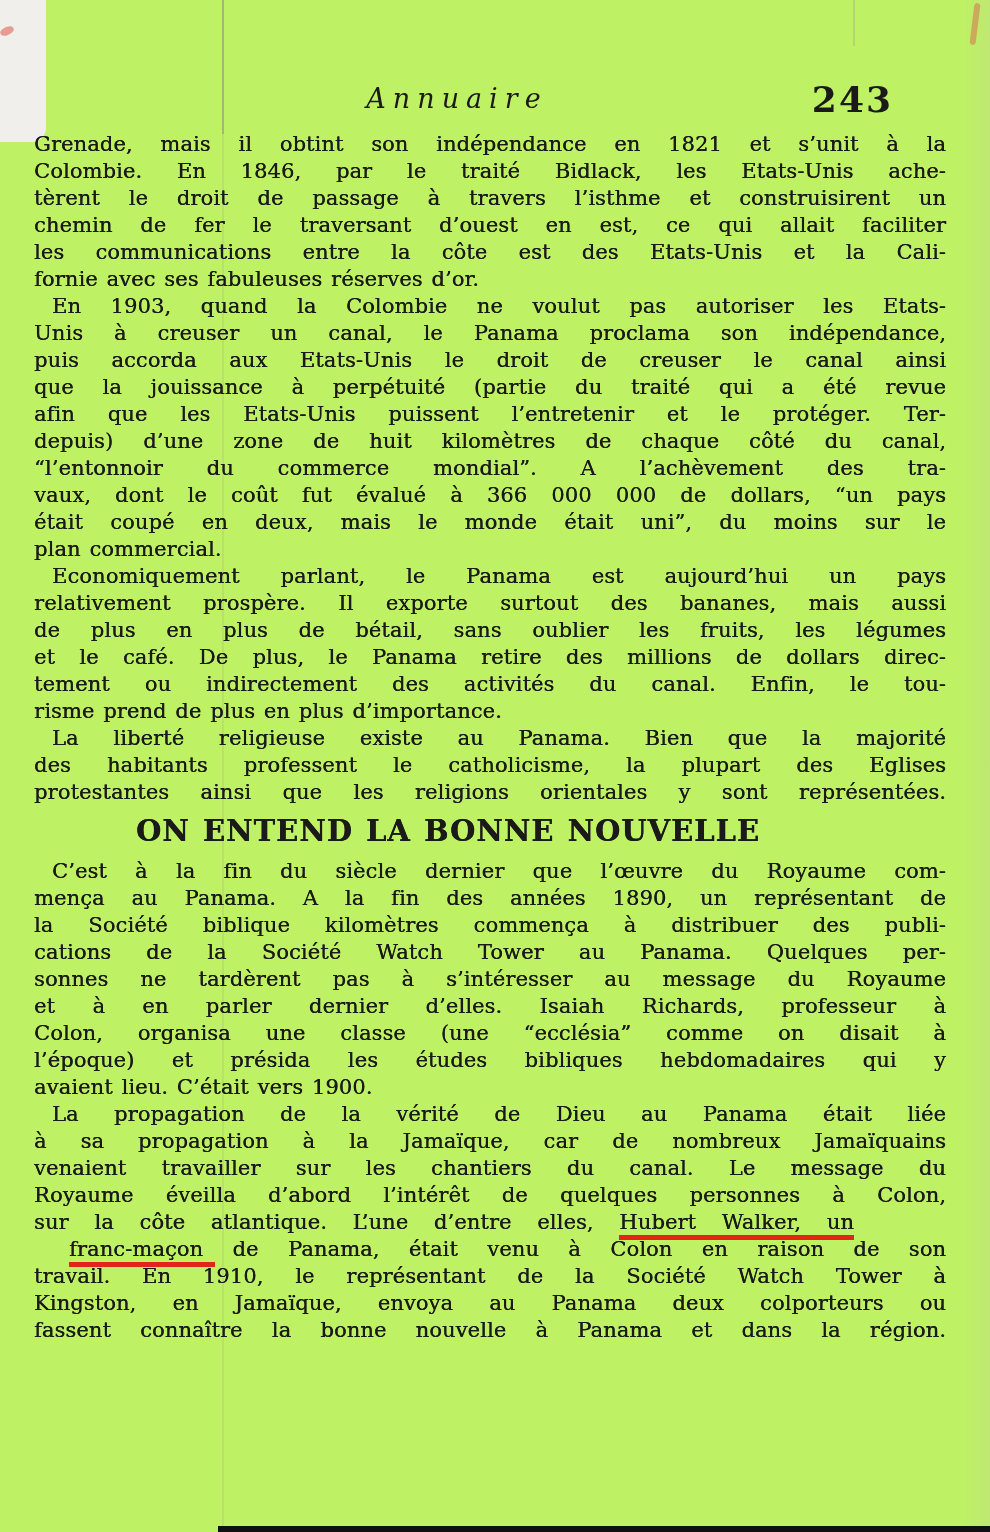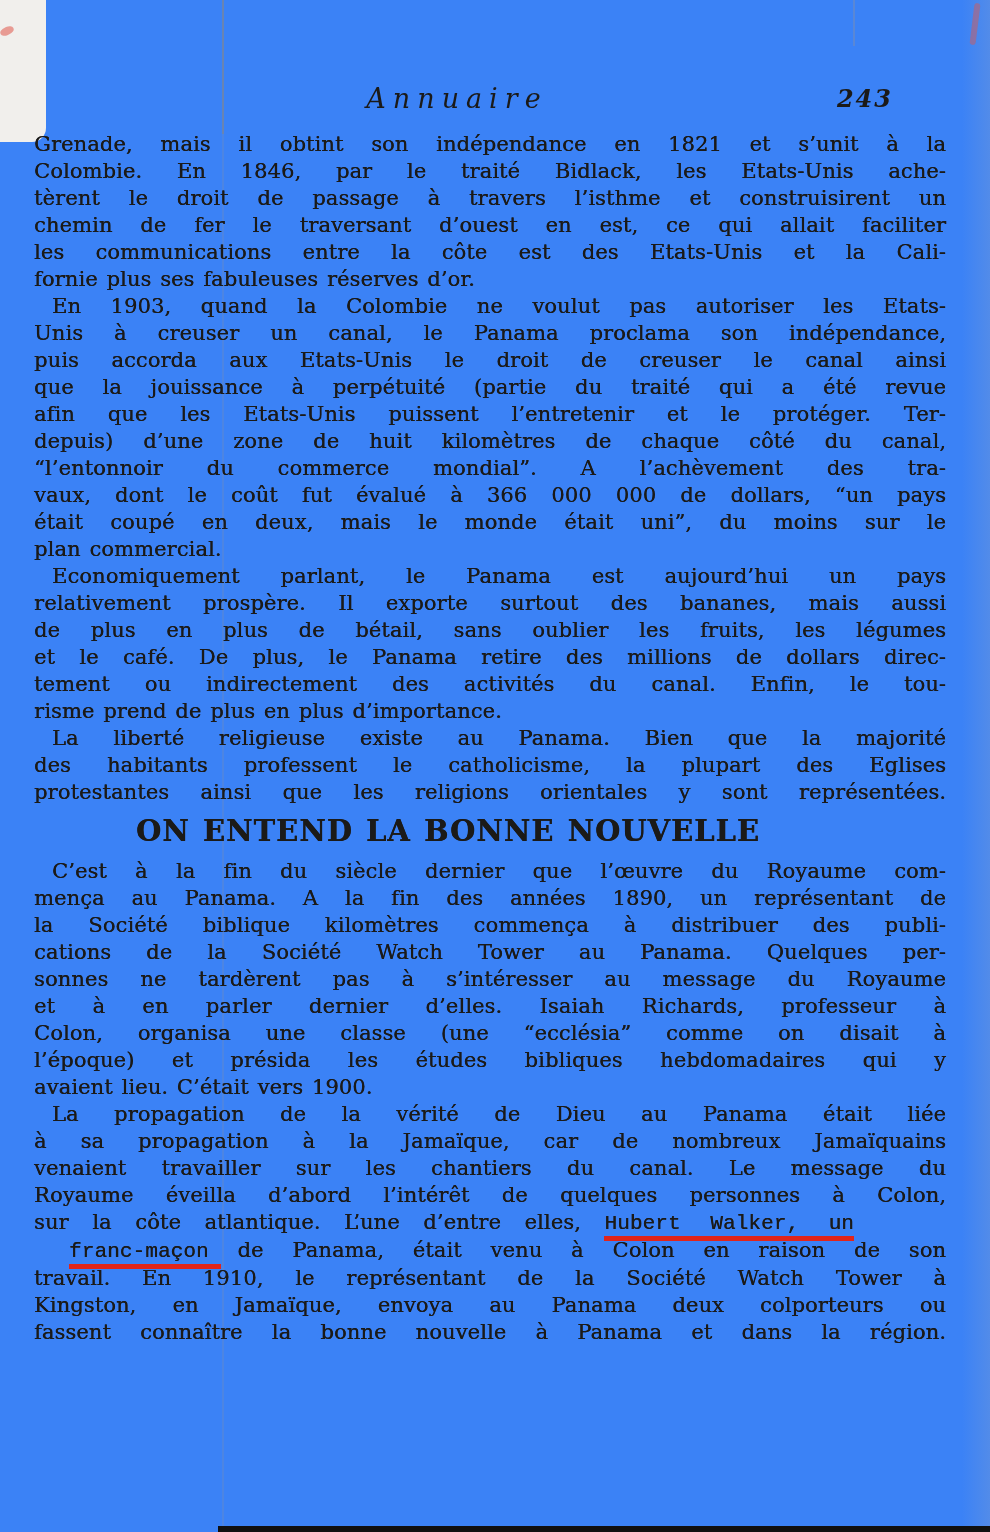--- a/index.html
+++ b/index.html
@@ -5,21 +5,21 @@
   html, body { margin: 0; padding: 0; }
   body {
     width: 990px; height: 1532px;
     background: #f9f8f6;
     overflow: hidden;
     font-family: "DejaVu Serif", "Liberation Serif", serif;
   }
   .page {
     position: relative;
     width: 990px; height: 1532px;
-    background: #3b82f6;
+    background: #bef264;
     color: #1b1a18;
   }
   
   .edge-topleft {
     position: absolute; left: 0; top: 0;
     width: 46px; height: 142px;
     background: #f1efec;
     border-bottom-right-radius: 14px;
   }
   .edge-right {
@@ -54,21 +54,21 @@
   }
   
   .running-head { position: absolute; top: 82px; left: 0; width: 100%; height: 34px; }
   .running-title {
     position: absolute; left: 457px; transform: translateX(-50%);
     font-style: italic; font-size: 27px; letter-spacing: 7px; line-height: 34px;
     white-space: nowrap;
   }
   .page-number {
     position: absolute; right: 97px; top: 0;
-    font-size: 24px; font-weight: 700; letter-spacing: 2px; line-height: 34px; font-style: italic;
+    font-size: 36px; font-weight: 700; letter-spacing: 2px; line-height: 34px;
   }
   
   .text-block {
     position: absolute; top: 131px; left: 34px; right: 44px;
     font-size: 21px;
     text-shadow: 0.3px 0 0 currentColor;
     letter-spacing: 0.1px;
     word-spacing: 2px;
   }
   .para { margin: 0; padding: 0; }
@@ -86,21 +86,20 @@
     margin: 10px 0 12px 0;
     position: relative; left: -42px;
     text-align: center;
     font-size: 29px; font-weight: 700;
     letter-spacing: 1px; line-height: 30px;
     text-shadow: 0.3px 0 0 currentColor;
   }
   .red-underline {
     border-bottom: 5px solid #e1251b;
     padding-bottom: 1px;
-    font-family: Liberation Mono, monospace;
   }
   .red-underline.extend {
     padding-right: 12px; margin-right: -12px; margin-left: 35px;
   }
 </style>
 </head>
 <body>
 
 <div class="page">
 
@@ -119,21 +118,21 @@
   </div>
 
   <div class="text-block">
 
     <p class="para">
       <span class="line">Grenade, mais il obtint son indépendance en 1821 et s’unit à la</span>
       <span class="line">Colombie. En 1846, par le traité Bidlack, les Etats-Unis ache-</span>
       <span class="line">tèrent le droit de passage à travers l’isthme et construisirent un</span>
       <span class="line">chemin de fer le traversant d’ouest en est, ce qui allait faciliter</span>
       <span class="line">les communications entre la côte est des Etats-Unis et la Cali-</span>
-      <span class="line end">fornie plus ses fabuleuses réserves d’or.</span>
+      <span class="line end">fornie avec ses fabuleuses réserves d’or.</span>
     </p>
 
     <p class="para">
       <span class="line ind">En 1903, quand la Colombie ne voulut pas autoriser les Etats-</span>
       <span class="line">Unis à creuser un canal, le Panama proclama son indépendance,</span>
       <span class="line">puis accorda aux Etats-Unis le droit de creuser le canal ainsi</span>
       <span class="line">que la jouissance à perpétuité (partie du traité qui a été revue</span>
       <span class="line">afin que les Etats-Unis puissent l’entretenir et le protéger. Ter-</span>
       <span class="line">depuis) d’une zone de huit kilomètres de chaque côté du canal,</span>
       <span class="line">“l’entonnoir du commerce mondial”. A l’achèvement des tra-</span>

